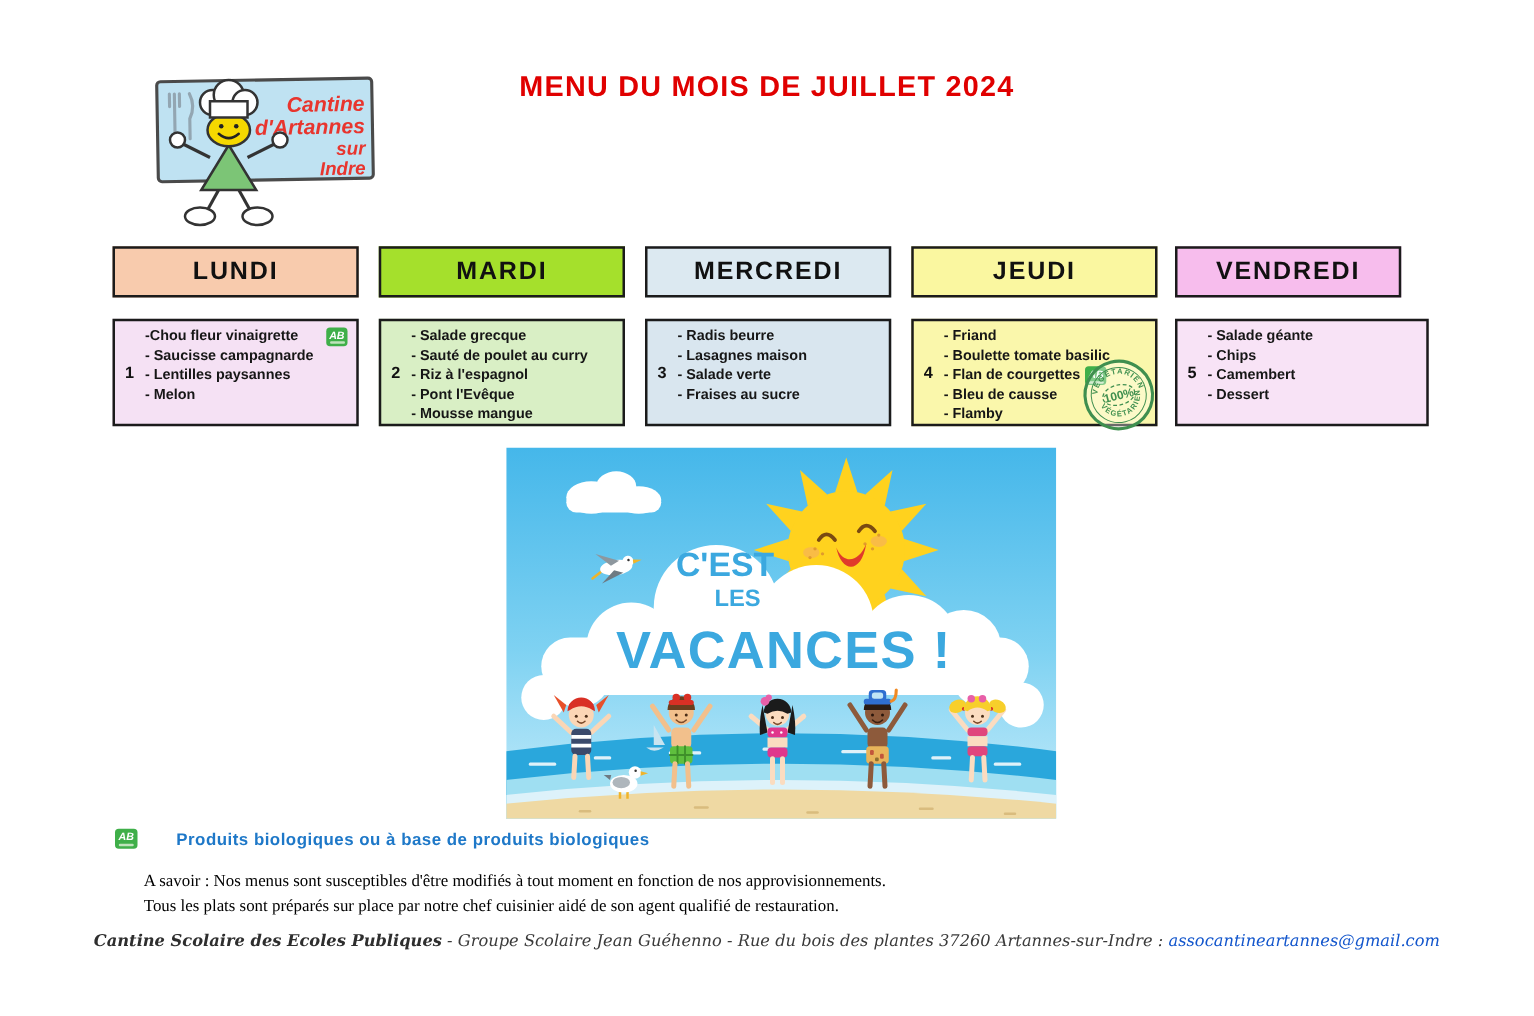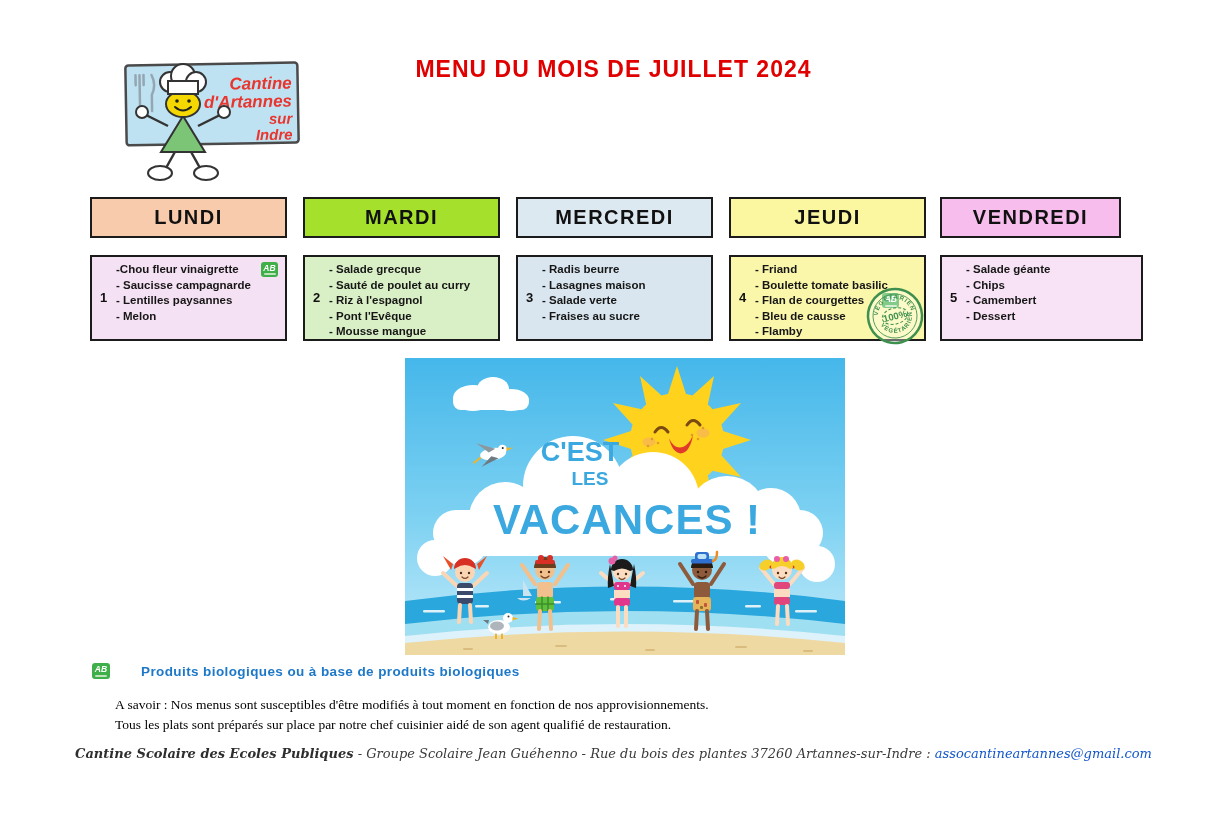--- a/index.html
+++ b/index.html
@@ -11,21 +11,21 @@
   .title{position:absolute;top:56px;left:0;right:0;text-align:center;
          font-size:23px;font-weight:bold;letter-spacing:1px;color:#E00000;}
 
   
   .day-header{position:absolute;top:197px;width:197px;height:41px;box-sizing:border-box;
               border:2px solid #1b1b1b;display:flex;align-items:center;justify-content:center;
               font-weight:bold;font-size:20px;letter-spacing:1.5px;color:#111;}
   .menu-box{position:absolute;top:255px;width:197px;height:86px;box-sizing:border-box;
             border:2px solid #1b1b1b;font-size:11.5px;font-weight:bold;color:#161616;}
   .items{margin:5px 4px 0 24px;line-height:15.5px;}
-  .item-row{display:flex;align-items:center;gap:18px;}
+  .item-row{display:flex;align-items:center;gap:4px;}
   .day-num{position:absolute;left:8px;top:33px;font-size:13px;font-weight:bold;color:#111;}
 
   
   .ab-badge{display:inline-flex;flex-direction:column;align-items:center;justify-content:center;
             width:17px;height:15px;background:#3FAF49;border-radius:3px;color:#fff;
             font-size:8.5px;font-weight:bold;font-style:italic;line-height:1;flex:0 0 auto;}
   .ab-badge::after{content:"";width:12px;height:2px;background:#bfe3bb;margin-top:1px;border-radius:1px;}
   .ab-top-right{position:absolute;top:5px;right:7px;}
   .veg-stamp{position:absolute;right:-2px;bottom:-8px;}
 

